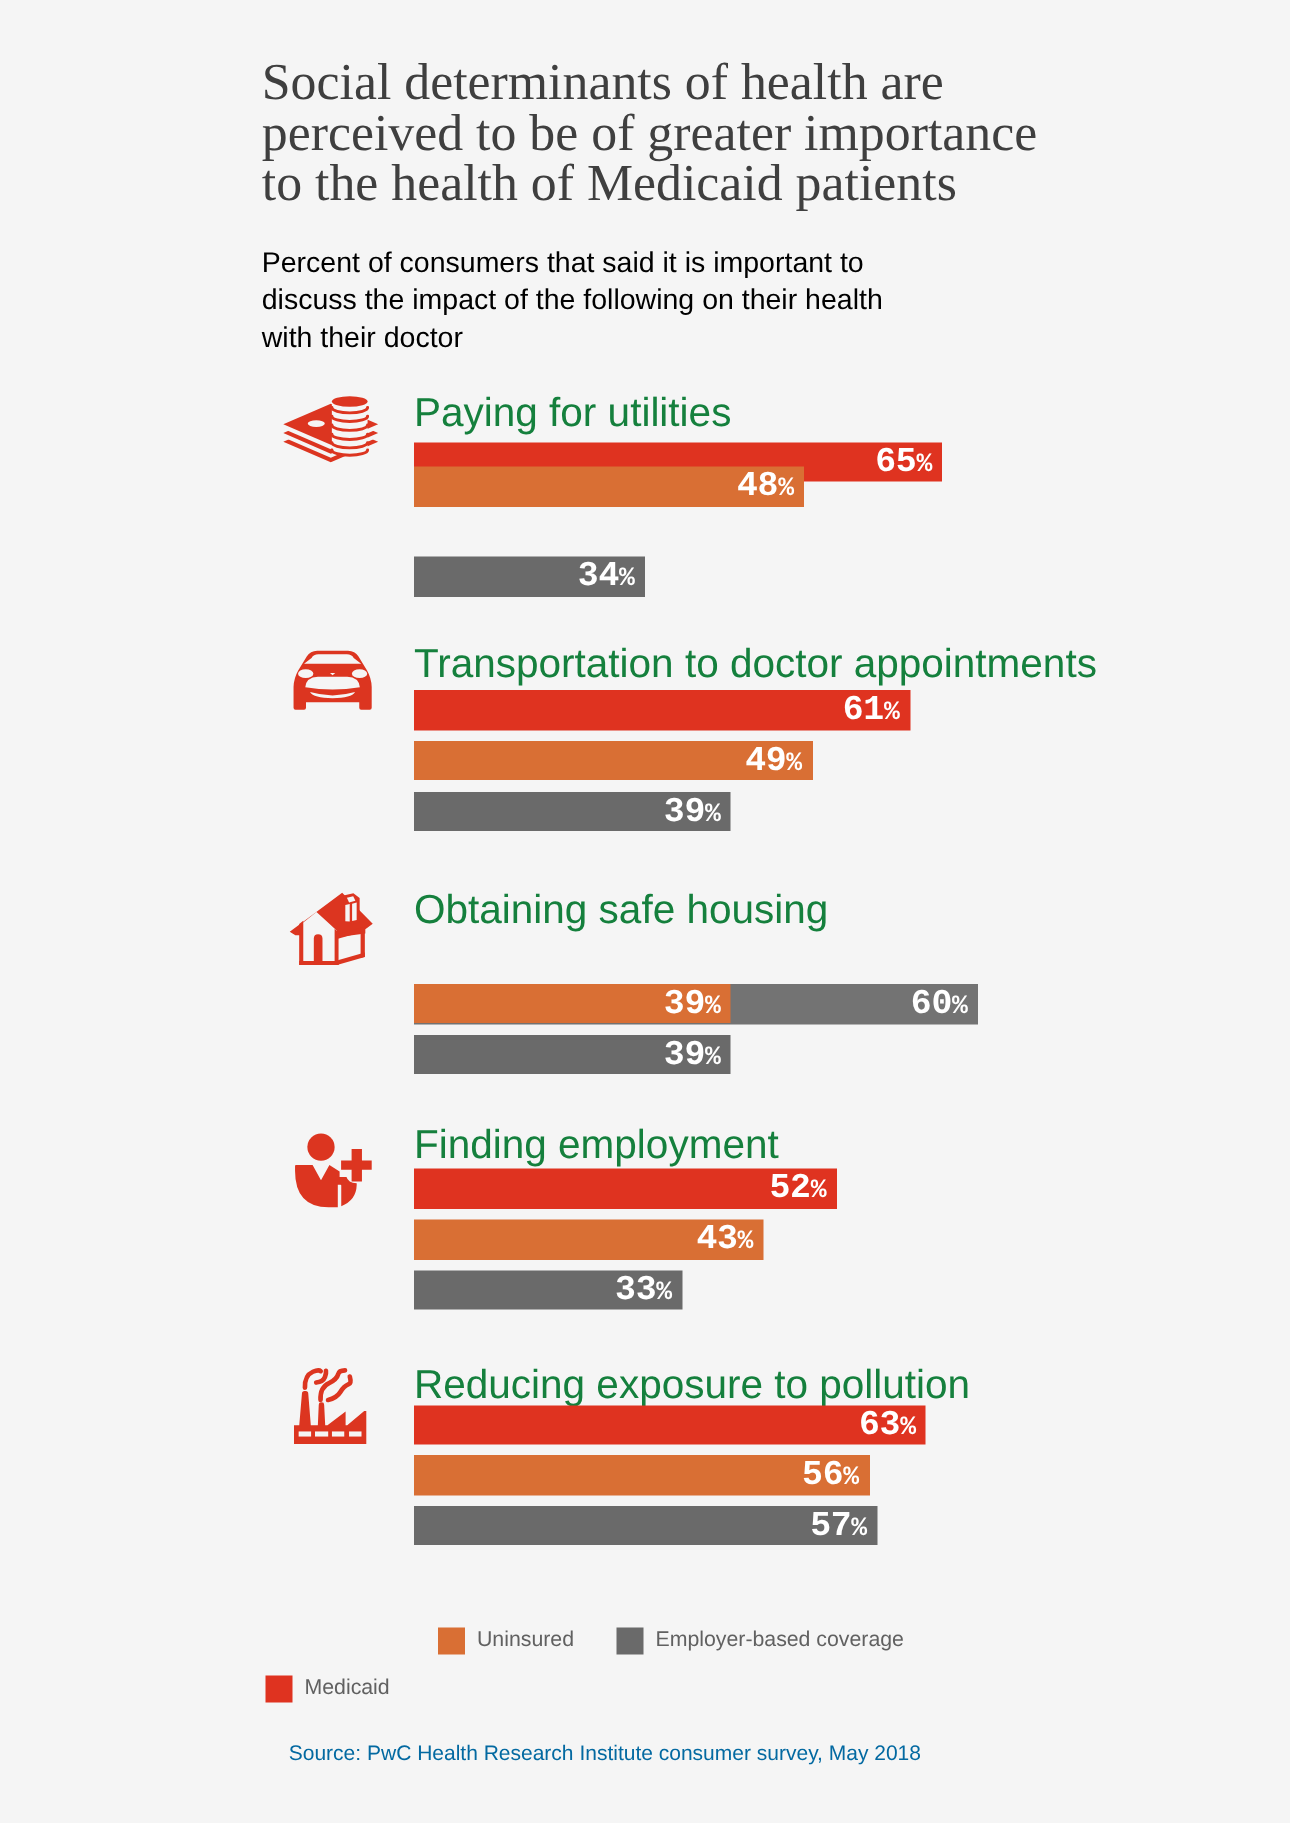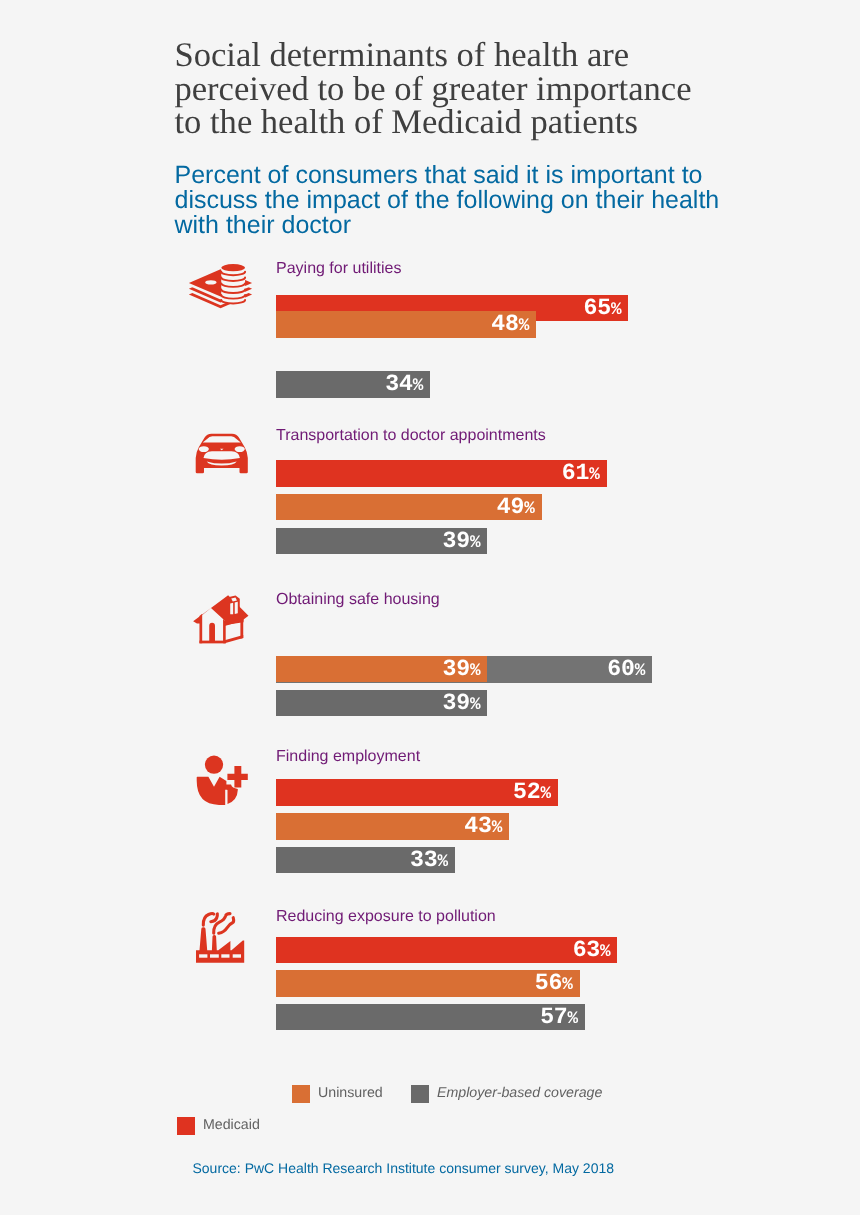--- a/index.html
+++ b/index.html
@@ -6,24 +6,24 @@
   html,body{margin:0;padding:0;}
   body{width:860px;height:1215px;background:#f5f5f5;
        font-family:"Liberation Sans",sans-serif;
        -webkit-font-smoothing:antialiased;text-rendering:geometricPrecision;}
   .page{position:relative;width:860px;height:1215px;overflow:hidden;background:#f5f5f5;}
 
   .title{position:absolute;left:174.5px;top:39px;
          font-family:"Liberation Serif",serif;font-size:34.55px;line-height:33.6px;
          color:#3f3f3f;font-weight:400;white-space:nowrap;}
   .subtitle{position:absolute;left:174.5px;top:163px;
-            font-size:25px;line-height:25.1px;color:#0369a1;font-weight:400;white-space:nowrap;}
+            font-size:19px;line-height:25.1px;color:#000000;font-weight:400;white-space:nowrap;}
 
   .group{position:absolute;left:0;}
-  .glabel{position:absolute;left:276px;font-size:16px;color:#701a75;white-space:nowrap;}
+  .glabel{position:absolute;left:276px;font-size:27px;color:#15803d;white-space:nowrap;}
   .bar{position:absolute;left:276px;height:26.6px;}
   .bval{position:absolute;right:7px;top:0;bottom:0;line-height:26.6px;color:#ffffff;
         font-size:23.2px;font-weight:bold;letter-spacing:-0.2px;font-family:Liberation Mono, monospace;}
   .bval .pct{font-size:17.6px;font-weight:bold;}
   .iconlayer{position:absolute;left:0;top:0;}
 
   .legend{position:absolute;left:176px;top:1085px;width:600px;height:20px;}
   .litem{position:absolute;top:0;display:flex;align-items:center;white-space:nowrap;}
   .sw{width:18px;height:17.5px;margin-right:8px;flex:0 0 auto;}
   .ltext{font-size:14.2px;color:#616161;line-height:17.5px;white-space:nowrap;}
@@ -210,20 +210,20 @@
 
   <div class="legend" id="legend">
       <div class="litem" style="left: 1px; margin-top: 32px;">
         <span class="sw" style="background: rgb(223, 51, 32);"></span>
         <span class="ltext">Medicaid</span>
       </div>
       <div class="litem" style="left: 116px;">
         <span class="sw" style="background: rgb(217, 111, 52);"></span>
         <span class="ltext">Uninsured</span>
       </div>
-      <div class="litem" style="left: 235px; font-style: italic;">
+      <div class="litem" style="left: 235px;">
         <span class="sw" style="background: rgb(106, 106, 106);"></span>
         <span class="ltext">Employer-based coverage</span>
       </div>
     </div>
 
   <div class="source">Source: PwC Health Research Institute consumer survey, May 2018</div>
 </div>
 
 </body></html>

